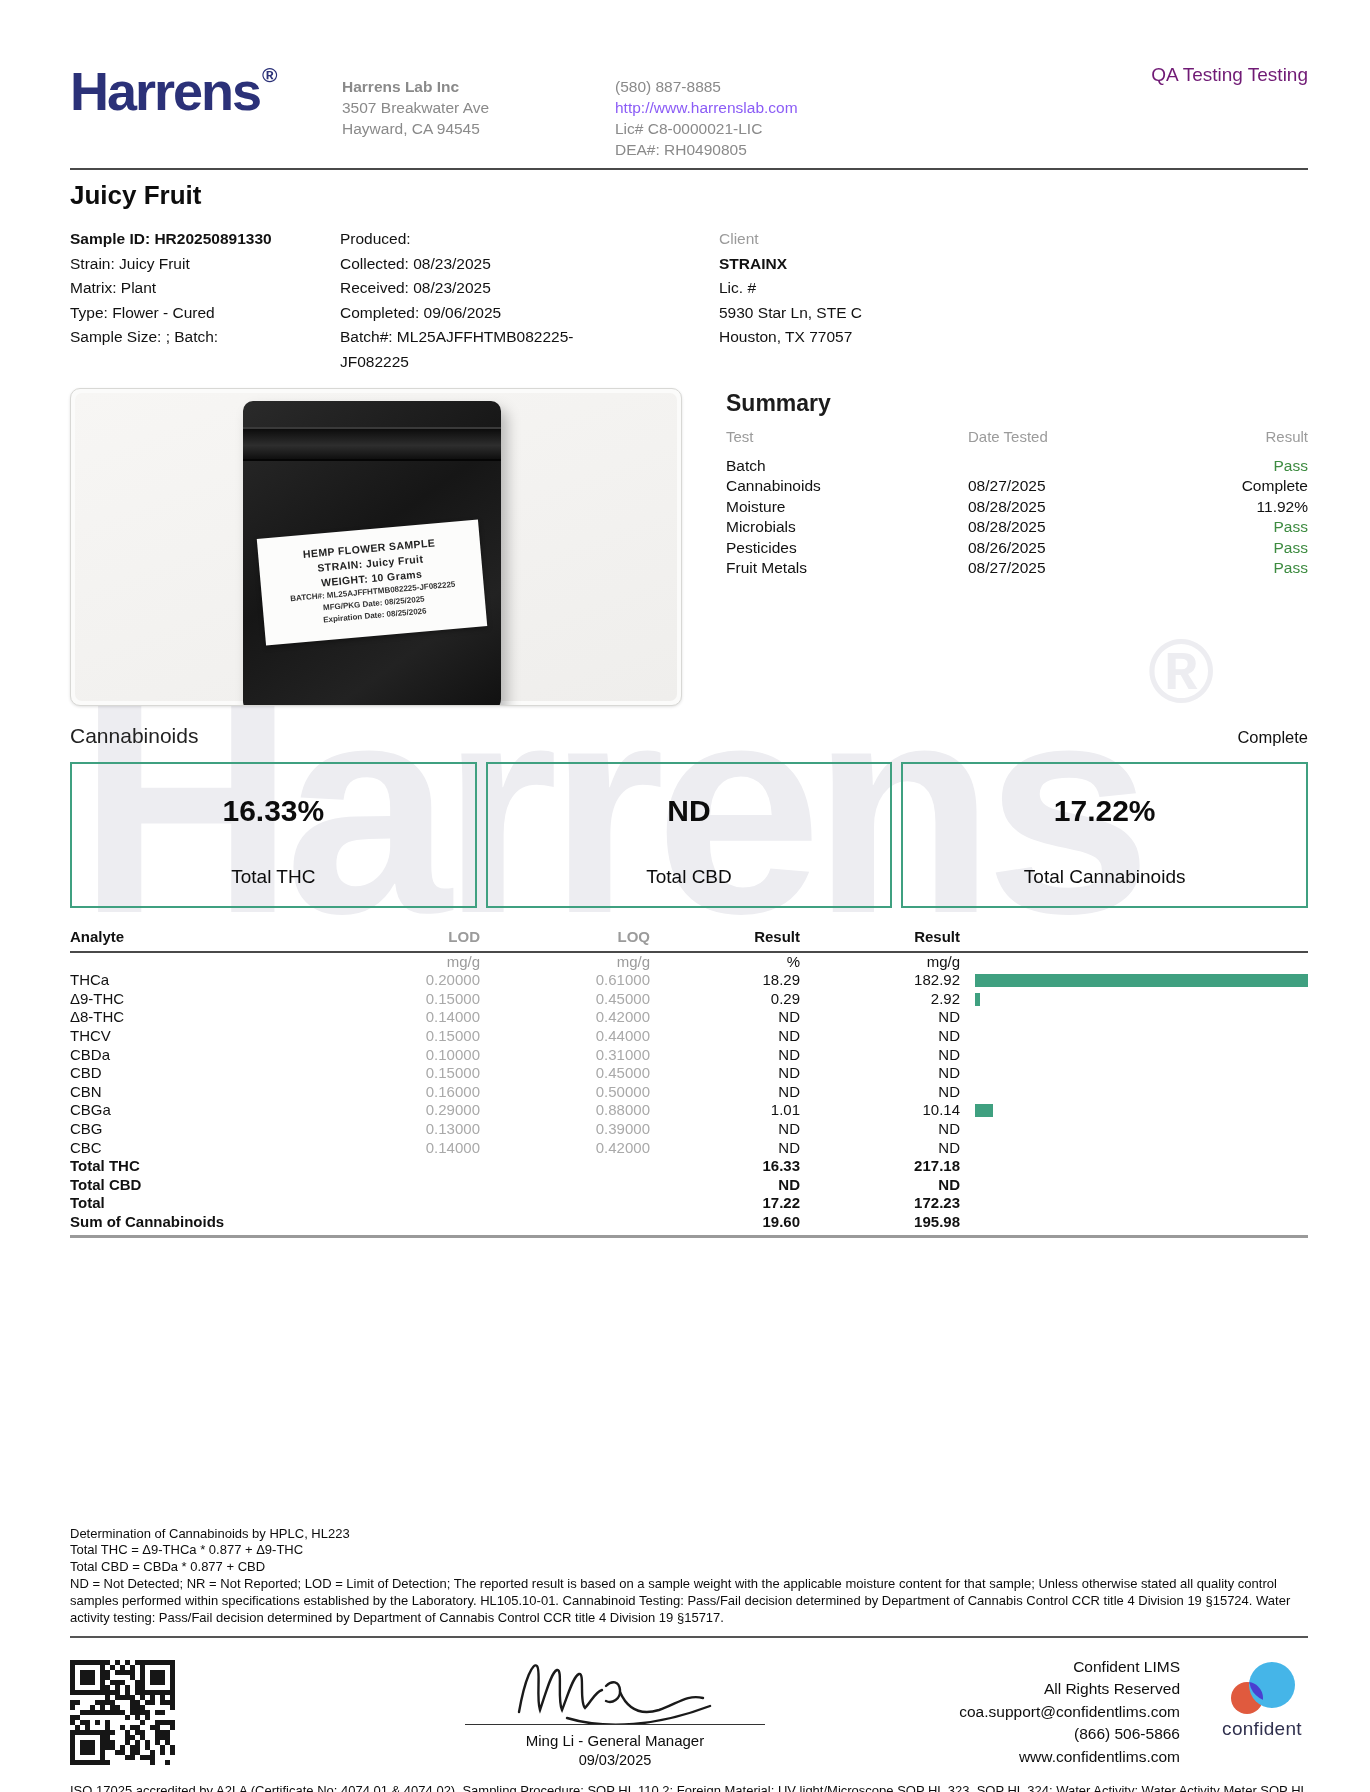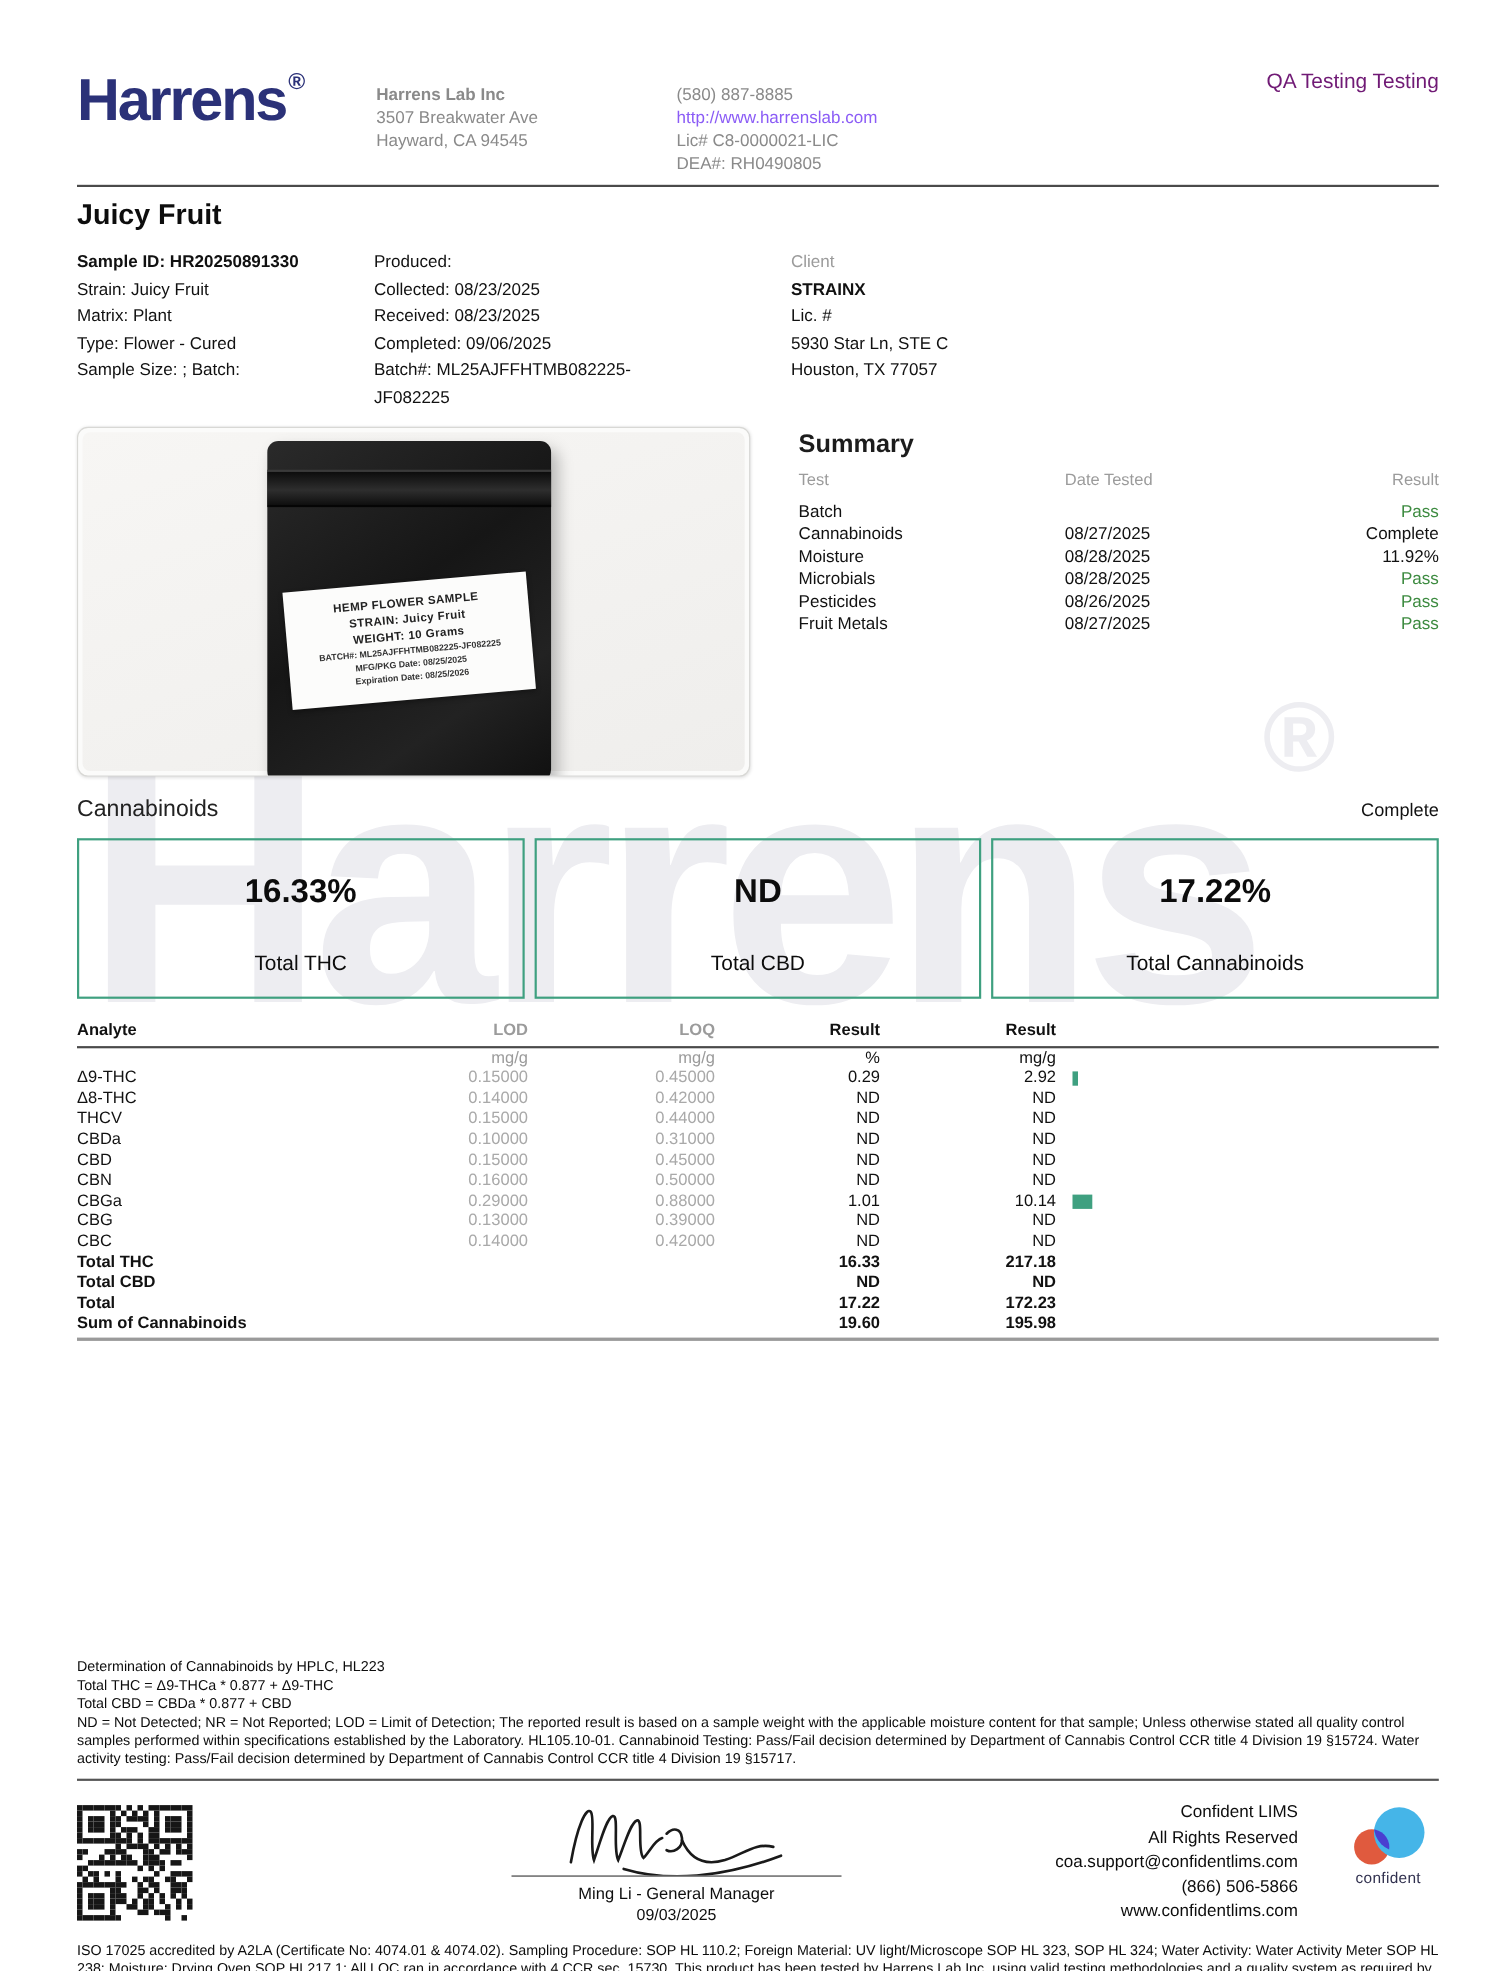--- a/index.html
+++ b/index.html
@@ -108,21 +108,21 @@
   .sig-line { border:none; border-top:1.5px solid #333; width:300px; margin:0 auto 7px auto; }
   .sig-name { font-size:15px; color:#0d0d0d; }
   .sig-date { font-size:14.5px; color:#0d0d0d; margin-top:3px; }
   .lims { margin-left:auto; text-align:right; font-size:15.5px; line-height:22.5px; color:#0d0d0d; padding-top:4px; }
   .clogo { width:92px; margin-left:36px; text-align:center; padding-top:10px; }
   .clogo-marks { position:relative; width:78px; height:52px; margin:0 auto; }
   .c-orange { position:absolute; left:8px; top:20px; width:32px; height:32px; border-radius:50%; background:#e05a3e; }
   .c-blue   { position:absolute; left:26px; top:0;  width:46px; height:46px; border-radius:50%; background:#45b5e8; }
   .c-lens   { position:absolute; left:8px; top:20px; width:32px; height:32px; border-radius:50%;
               background:#4a3fd0; clip-path:circle(23px at 41px -3px); }
-  .clogo-text { font-size:14px; color:#31314f; margin-top:4px; letter-spacing:.3px; }
+  .clogo-text { font-size:19px; color:#31314f; margin-top:4px; letter-spacing:.3px; }
 
   .iso { margin-top:14px; font-size:13px; line-height:1.32; color:#0d0d0d; }
 </style>
 </head>
 <body>
 
 <div class="page">
 
   <div class="watermark">
     <span class="wm-text">Harrens</span><span class="wm-reg">®</span>
@@ -262,20 +262,30 @@
     <div class="arow aunits">
       <div class="a-name"></div>
       <div class="a-lod">mg/g</div>
       <div class="a-loq">mg/g</div>
       <div class="a-pct">%</div>
       <div class="a-mgg">mg/g</div>
       <div class="a-bar"></div>
     </div>
 
     <div class="arow">
+      <div class="a-name">THCa</div>
+      <div class="a-lod gray">0.20000</div>
+      <div class="a-loq gray">0.61000</div>
+      <div class="a-pct">18.29</div>
+      <div class="a-mgg">182.92</div>
+      <div class="a-bar">
+          <i style="width: 100%;"></i>
+        </div>
+    </div>
+    <div class="arow">
       <div class="a-name">Δ9-THC</div>
       <div class="a-lod gray">0.15000</div>
       <div class="a-loq gray">0.45000</div>
       <div class="a-pct">0.29</div>
       <div class="a-mgg">2.92</div>
       <div class="a-bar">
           <i style="width: 1.59633%;"></i>
         </div>
     </div>
     <div class="arow">

